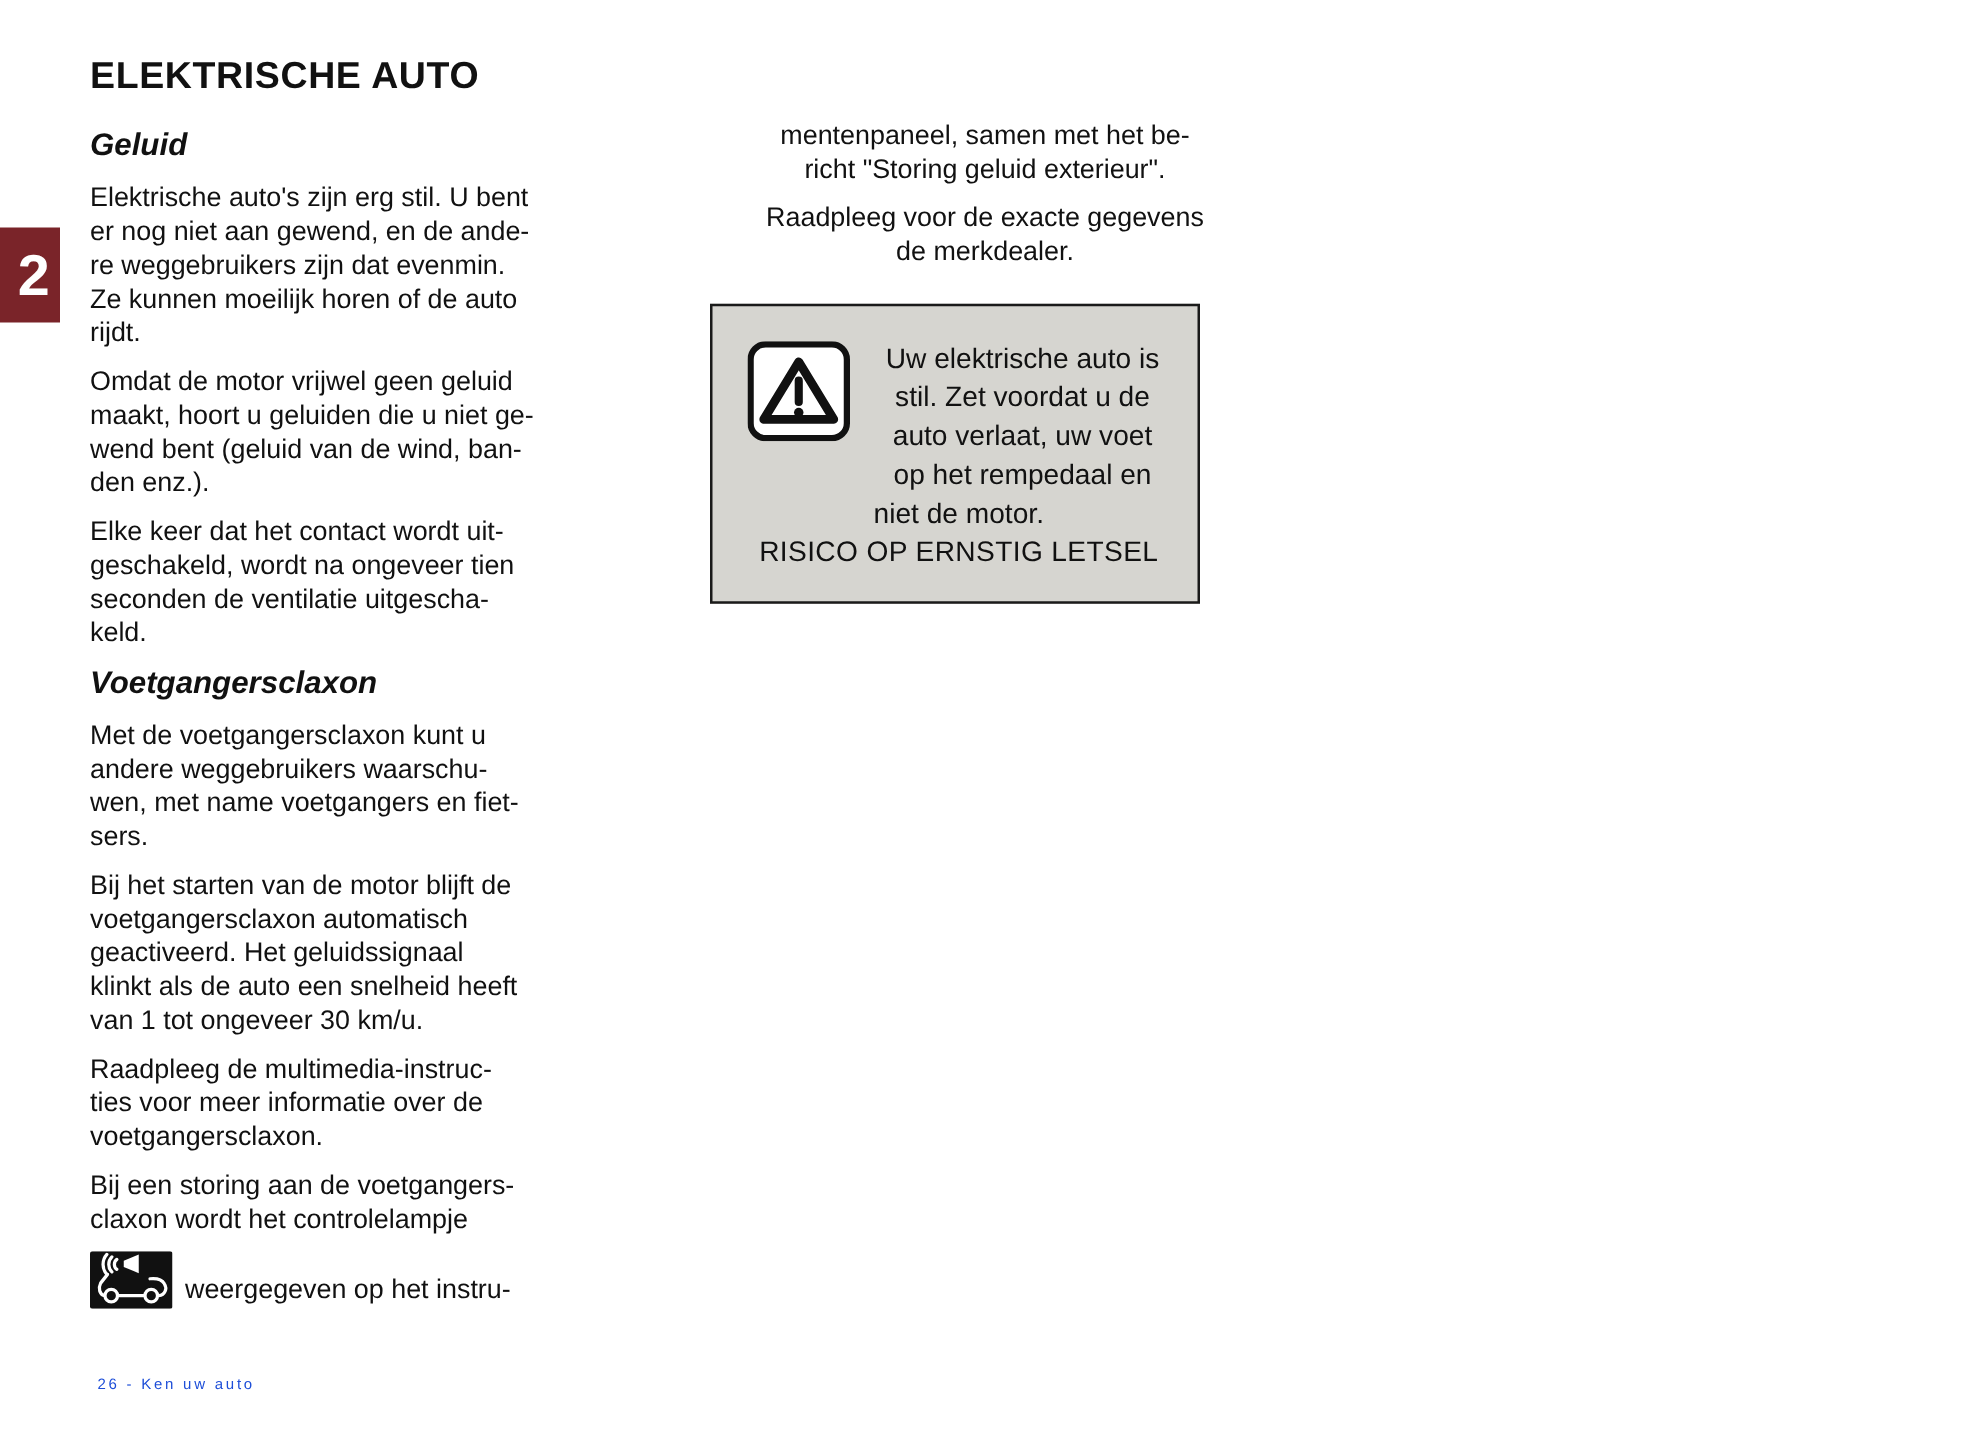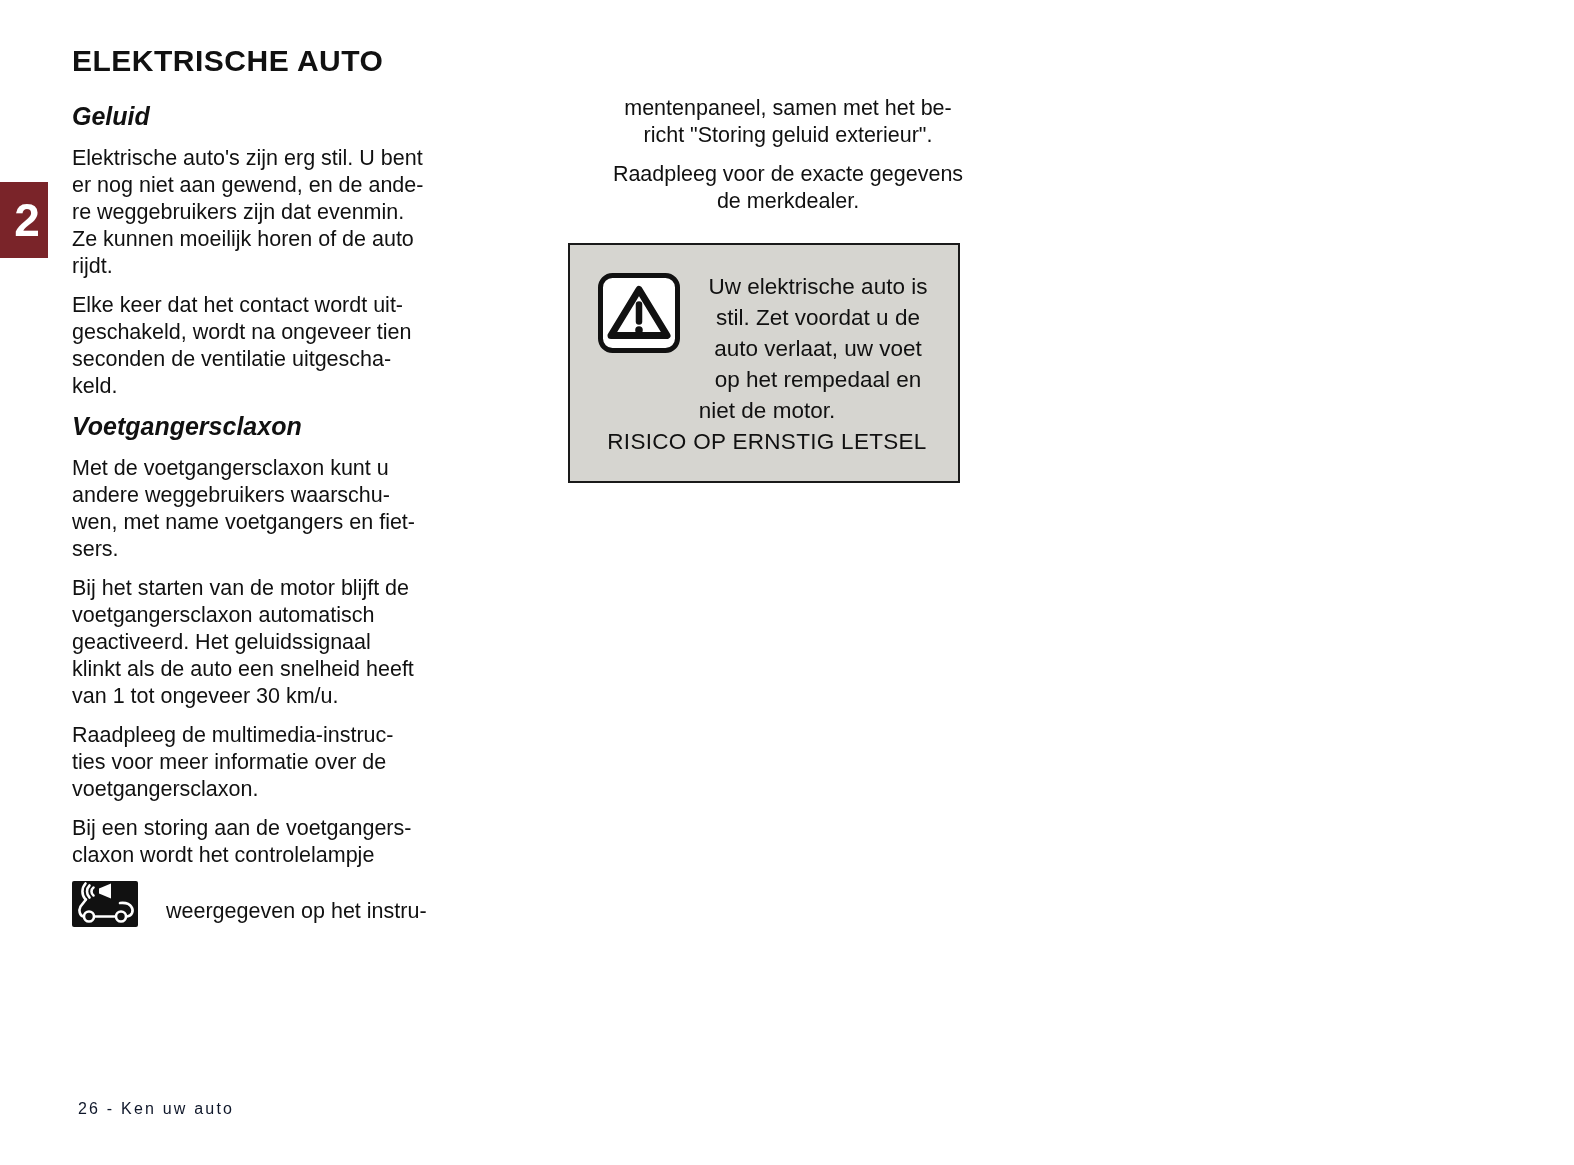--- a/index.html
+++ b/index.html
@@ -64,21 +64,21 @@
   }
   p.body {
     font-size: 21.5px;
     line-height: 27px;
     margin: 0 0 12px 0;
     white-space: pre-line;
   }
   .indicator-row {
     display: flex;
     align-items: flex-end;
-    gap: 28px;
+    gap: 10px;
     margin-top: 8px;
   }
   .horn-icon {
     display: inline-block;
     width: 66px;
     height: 46px;
     flex: 0 0 auto;
   }
   .indicator-caption {
     font-size: 21.5px;
@@ -111,23 +111,23 @@
     margin-left: 102px;
   }
   .warnbox .emph {
     font-weight: normal;
     letter-spacing: 0.3px;
   }
   .page-footer {
     position: absolute;
     left: 78px;
     top: 1100px;
-    font-size: 16px;
+    font-size: 12px;
     letter-spacing: 2.2px;
-    color: #0f172a;
+    color: #1d4ed8;
     text-align: right;
   }
 </style>
 </head>
 <body>
 
 <div class="page">
 
   <div class="chapter-tab">2</div>
 
@@ -135,20 +135,24 @@
 
     <h1 class="page-title">ELEKTRISCHE AUTO</h1>
 
     <section>
       <h2 class="section-heading">Geluid</h2>
       <p class="body">Elektrische auto's zijn erg stil. U bent
 er nog niet aan gewend, en de ande-
 re weggebruikers zijn dat evenmin.
 Ze kunnen moeilijk horen of de auto
 rijdt.</p>
+      <p class="body">Omdat de motor vrijwel geen geluid
+maakt, hoort u geluiden die u niet ge-
+wend bent (geluid van de wind, ban-
+den enz.).</p>
       <p class="body">Elke keer dat het contact wordt uit-
 geschakeld, wordt na ongeveer tien
 seconden de ventilatie uitgescha-
 keld.</p>
     </section>
 
     <section class="section-voetgangersclaxon">
       <h2 class="section-heading">Voetgangersclaxon</h2>
       <p class="body">Met de voetgangersclaxon kunt u
 andere weggebruikers waarschu-

